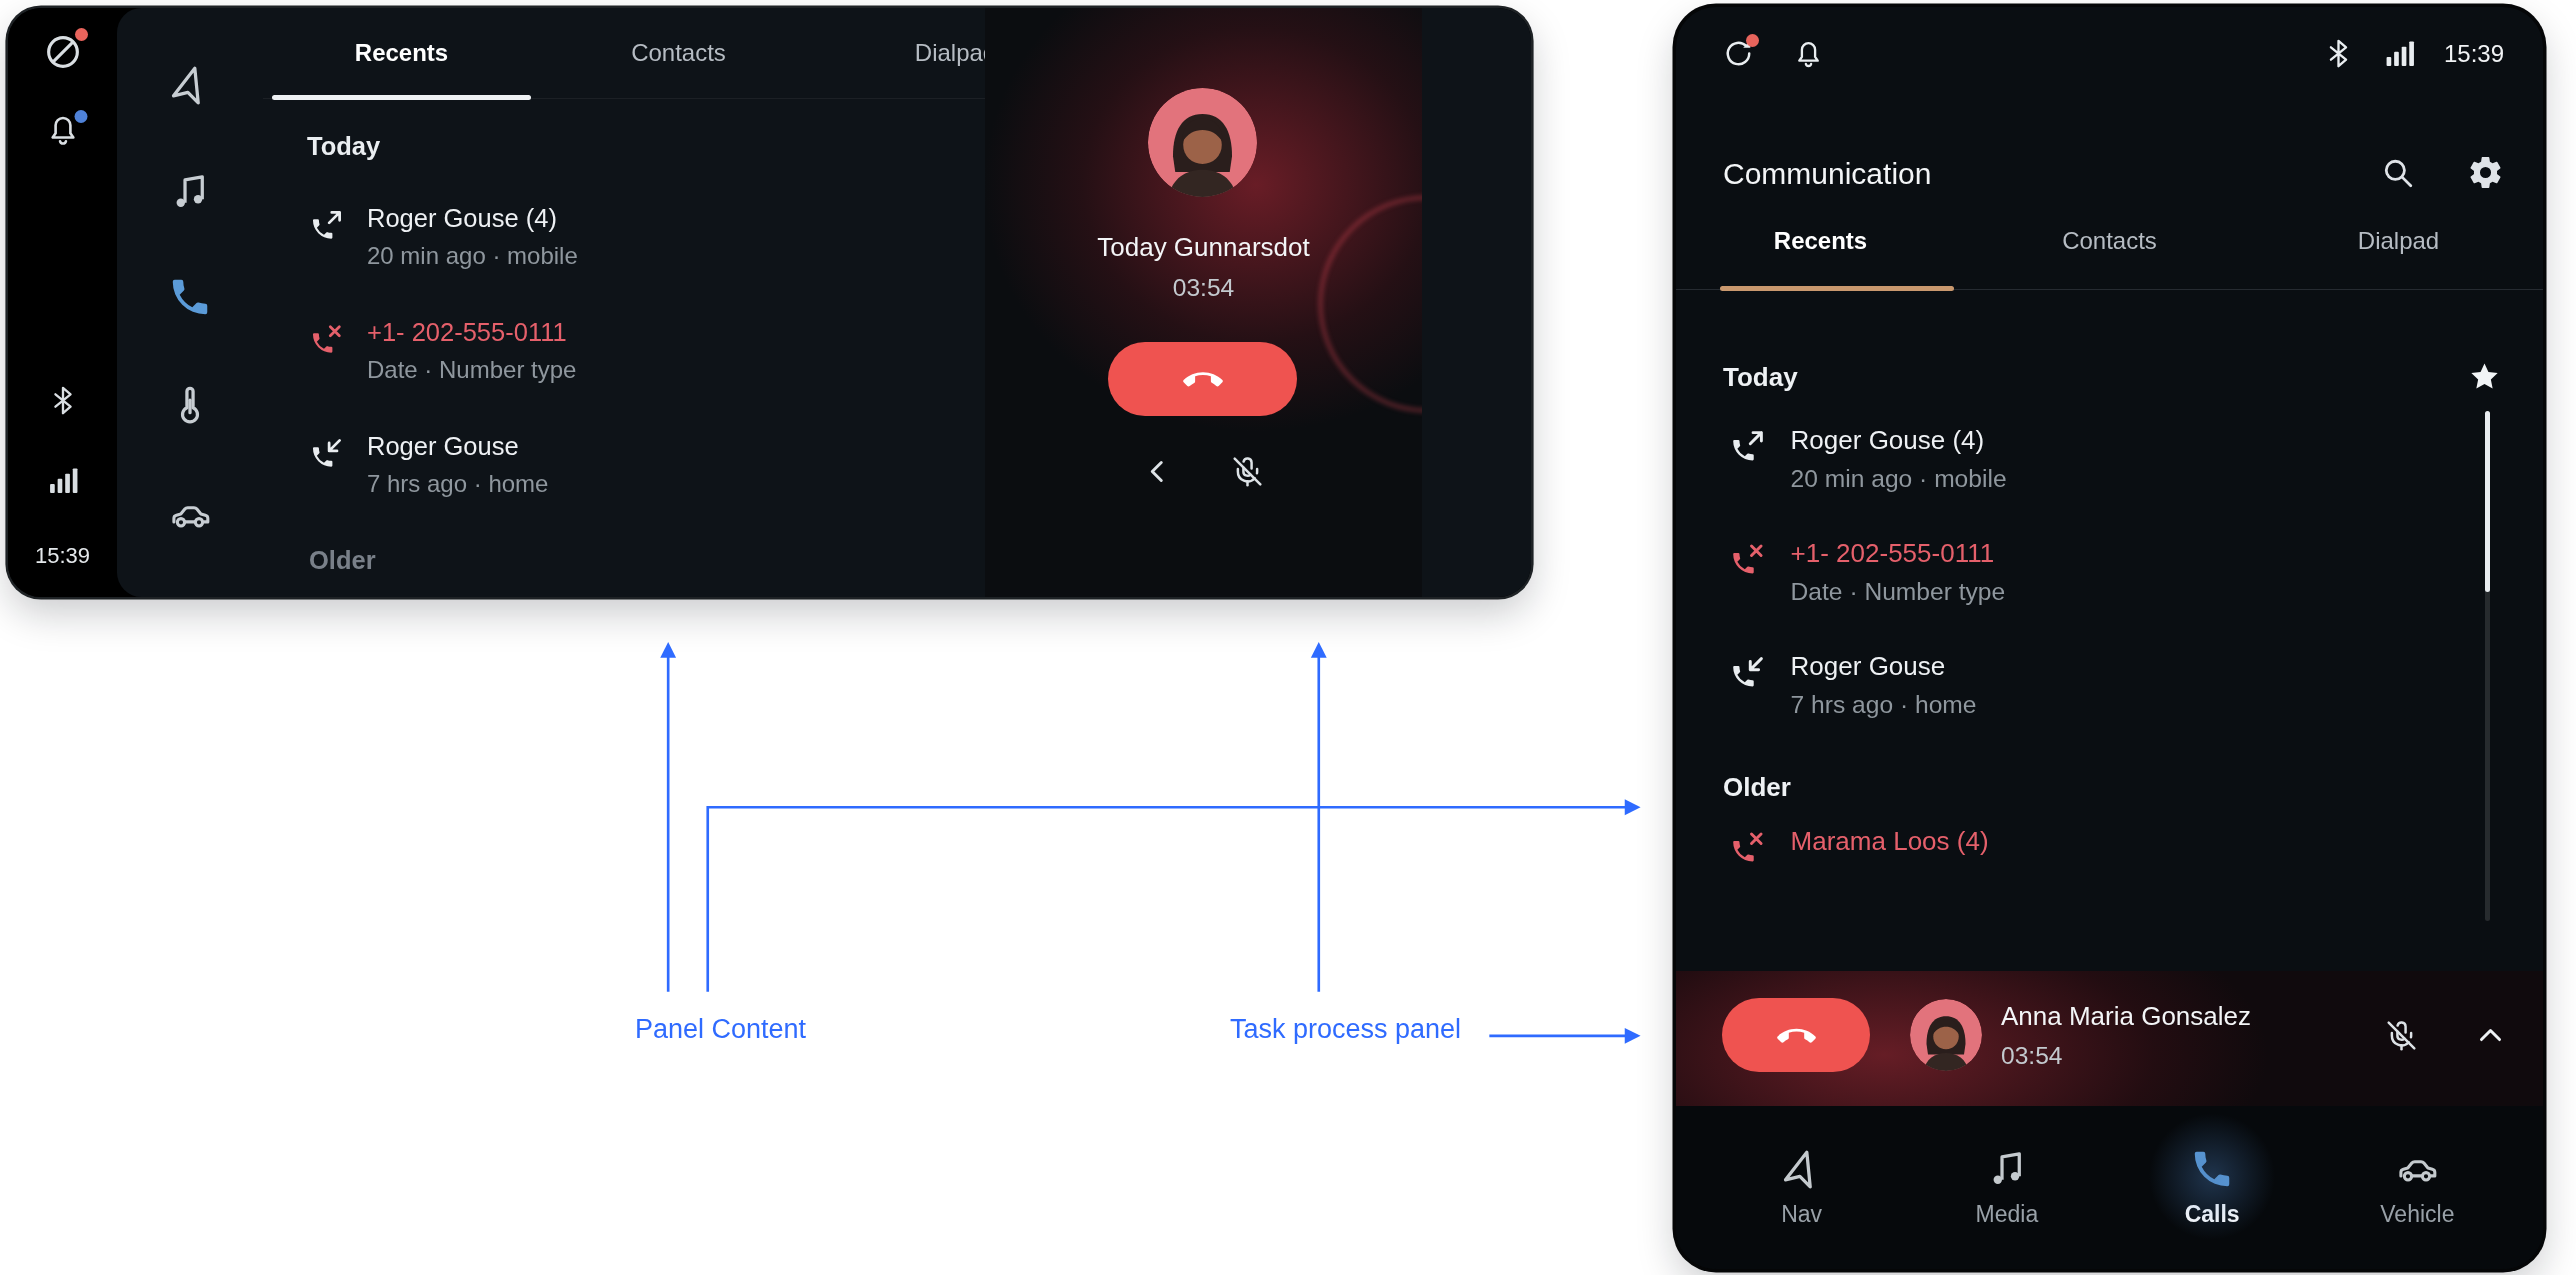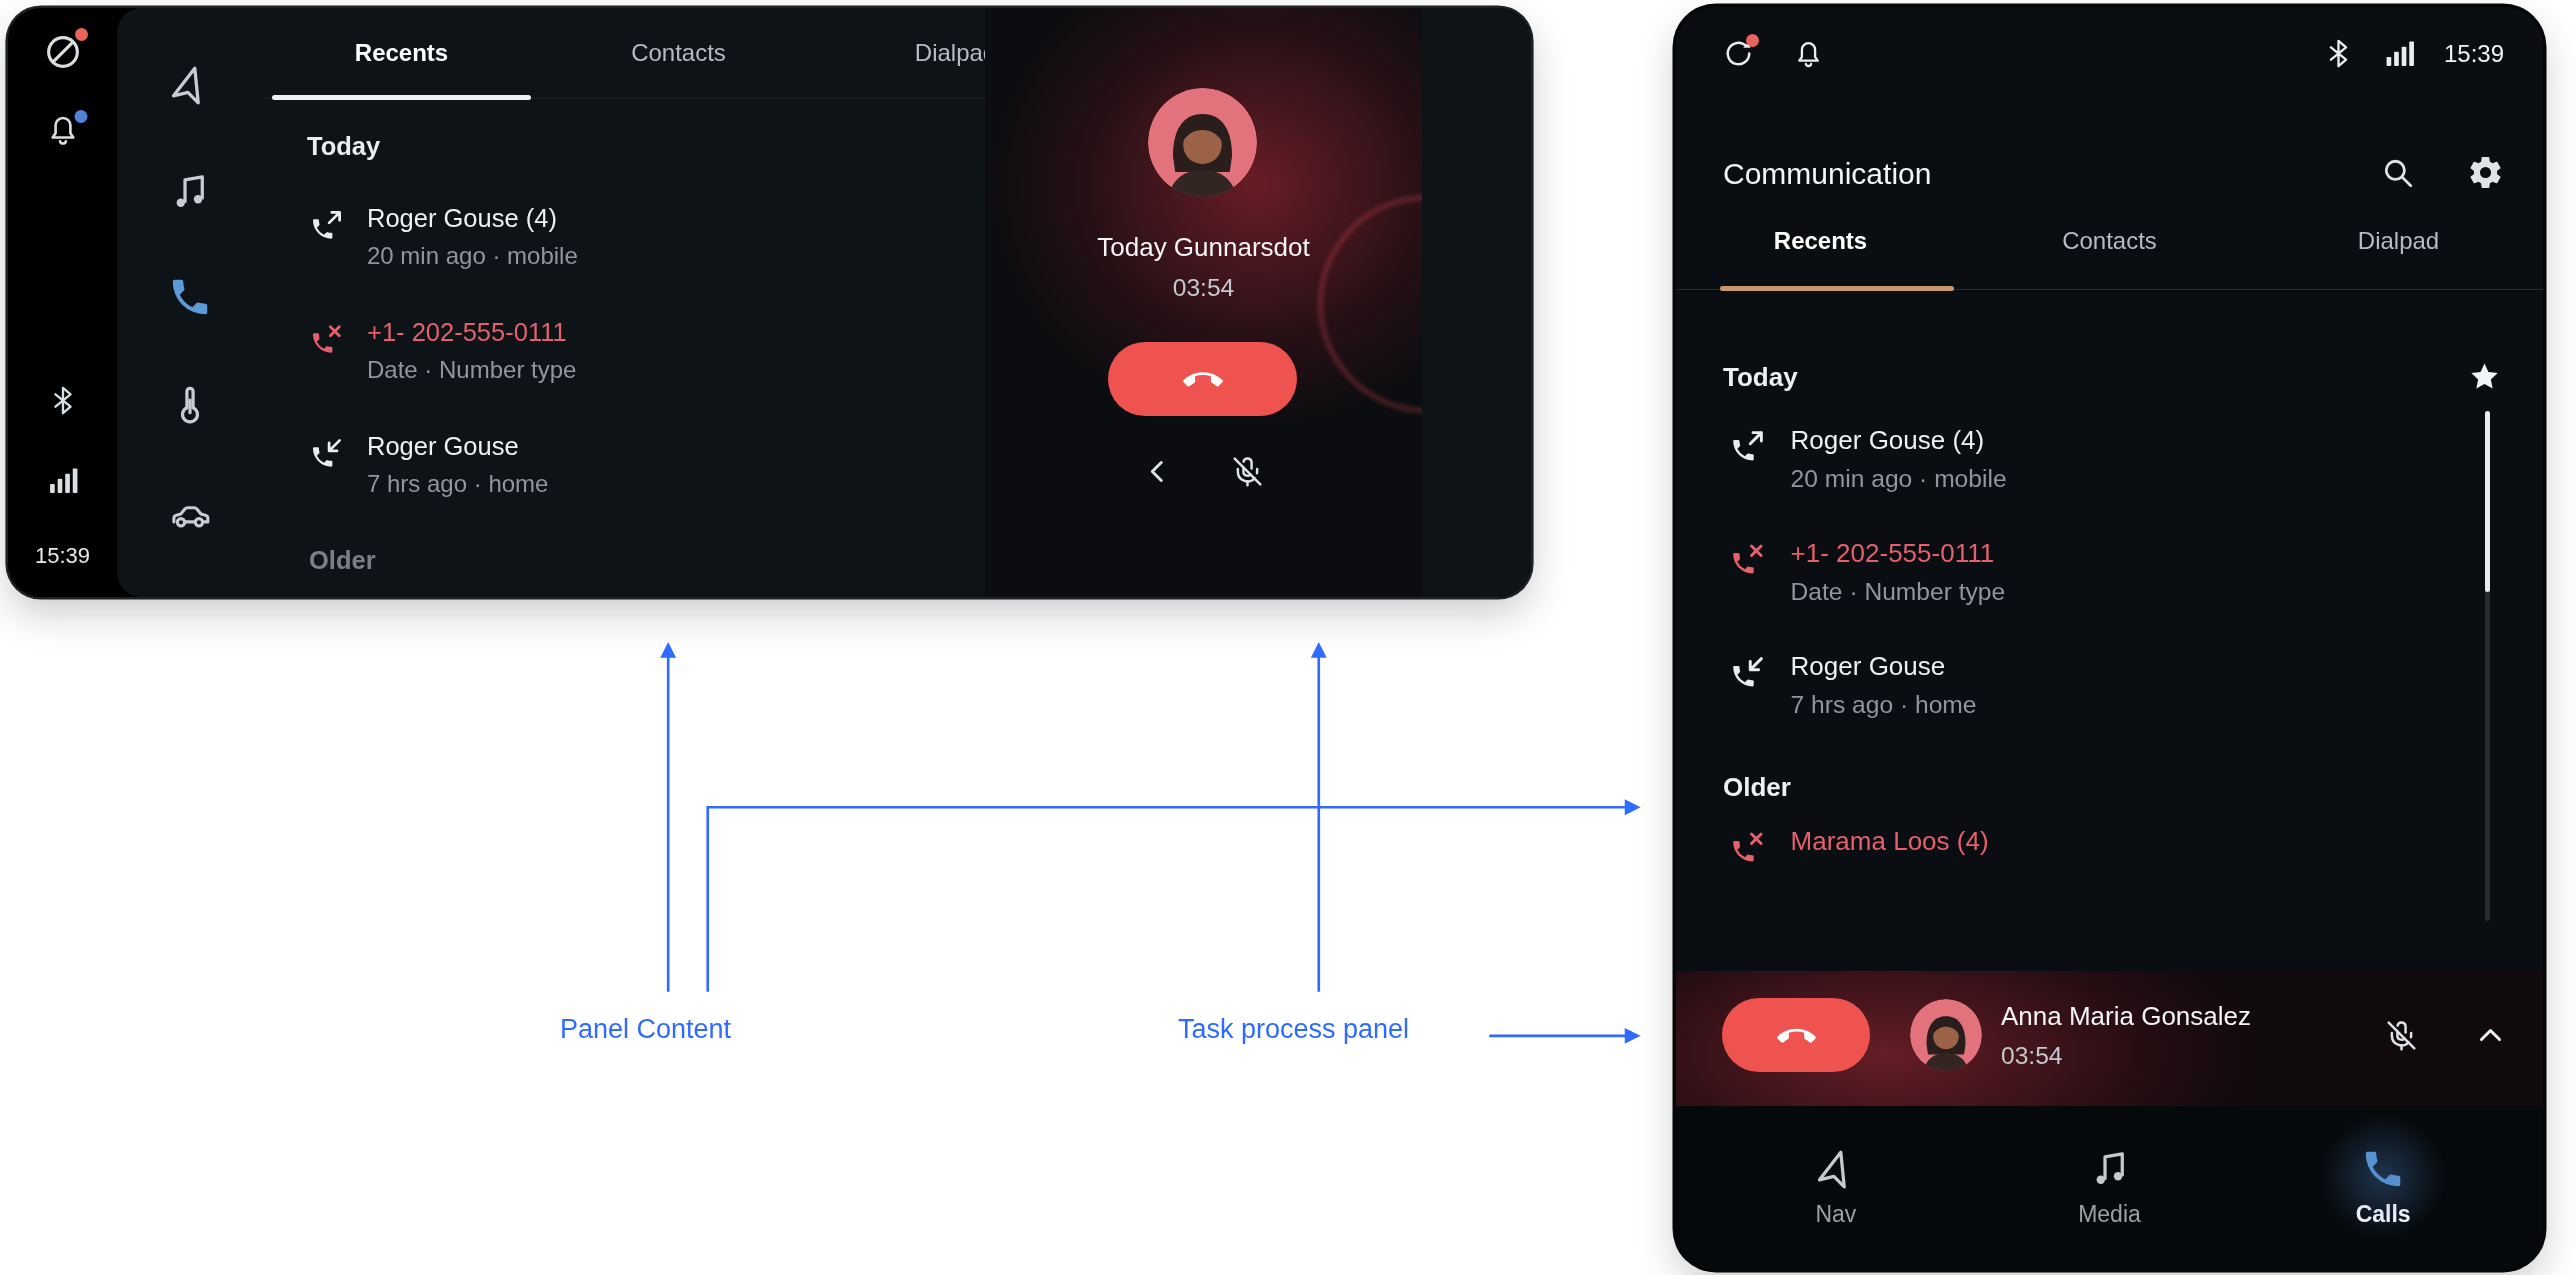--- a/index.html
+++ b/index.html
@@ -60,21 +60,21 @@
   .ldur{position:absolute;left:0;width:100%;top:264px;text-align:center;font-size:24.6px;line-height:32px;color:#c3c9ce}
   .endpill{position:absolute;display:flex;align-items:center;justify-content:center;background:var(--accent-red,#ef5350);border-radius:40px;color:#fff}
   .lend{left:123px;top:334px;width:189px;height:74px}
   .lchev{position:absolute;left:155px;top:446px;color:#dde2e6}
   .lmic{position:absolute;left:245px;top:446px;color:#dde2e6}
 
   
   .anno{position:absolute;left:0;top:0;width:2576px;height:1276px;pointer-events:none}
   .anno path{stroke:var(--annotation-blue,#2f6bff);stroke-width:3;fill:none}
   .anno polygon{fill:var(--annotation-blue,#2f6bff)}
-  .anno-label{position:absolute;color:var(--annotation-blue,#2f6bff);font-size:27px;text-align:left}
+  .anno-label{position:absolute;color:var(--annotation-blue,#2f6bff);font-size:27px;text-align:right}
   .al-pc{left:560px;top:1014px;width:246px}
   .al-tp{left:1178px;top:1014px;width:283px}
 
   
   .dev-right{position:absolute;left:1676px;top:7px;width:867px;height:1262px;background:#0a0e12;
     border-radius:40px;overflow:hidden;box-shadow:0 0 0 3.5px #050607,0 16px 39px rgba(15,20,26,.22)}
   .rstatus{position:absolute;top:0;left:0;width:100%;height:93px;display:flex;align-items:center;padding:0 39px 0 46px;color:#e9edf0}
   .rs-left{display:flex;align-items:center;gap:37px}
   .rs-right{margin-left:auto;display:flex;align-items:center;gap:28px}
   .rs-time{font-size:24px;color:#f1f3f5}
@@ -540,17 +540,23 @@
           </svg>
         <span class="lb">Media</span>
       </div>
       <div class="rn-item active">
         <i class="rn-glow"></i>
         <svg class="i52" viewBox="0 0 52 52" width="46" height="46">
             <use href="#s-phone"></use>
           </svg>
         <span class="lb">Calls</span>
       </div>
+      <div class="rn-item">
+        <svg class="i52" viewBox="0 0 52 52" width="46" height="46">
+            <use href="#s-car"></use>
+          </svg>
+        <span class="lb">Vehicle</span>
+      </div>
     </nav>
   </section>
 
 </div>
 
 
 </body></html>

